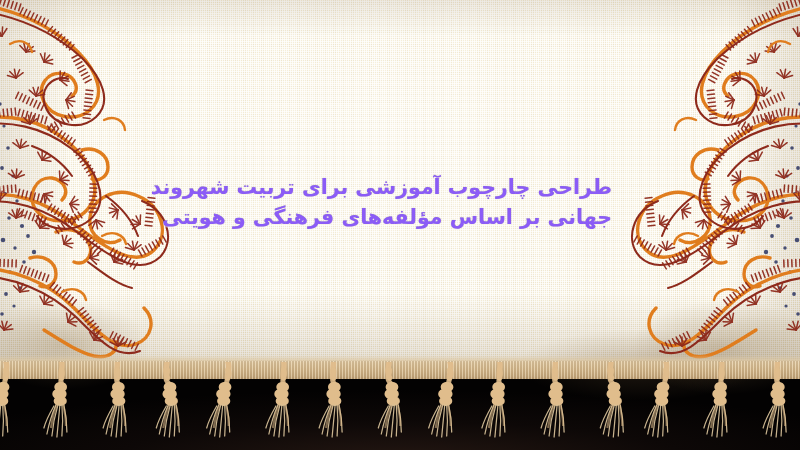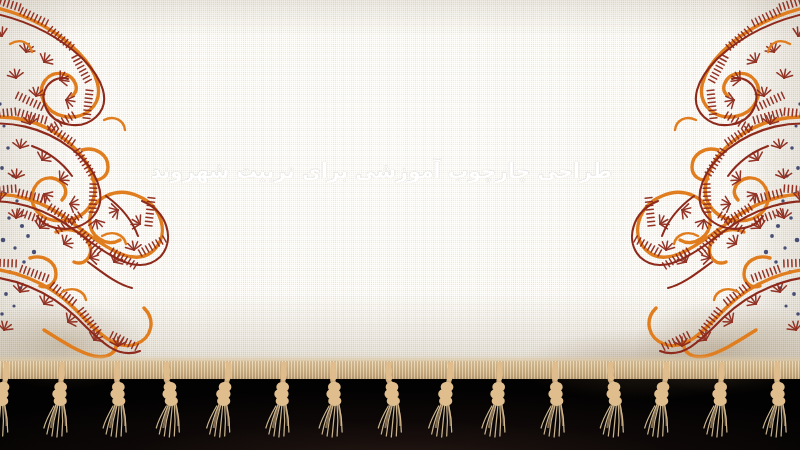--- a/index.html
+++ b/index.html
@@ -53,24 +53,24 @@
     background:radial-gradient(ellipse at center, rgba(120,92,58,.26) 0%, rgba(120,92,58,0) 72%);}
 
   
   .orn{position:absolute;top:0;height:376px;width:250px;}
   .orn svg{display:block;width:100%;height:100%;}
   .orn.left{left:-14px;}
   .orn.right{right:-14px;transform:scaleX(-1);}
 
   
   .title-block{
-    position:absolute;left:188px;top:156px;width:424px;
+    position:absolute;left:188px;top:172px;width:424px;
     text-align:center;direction:rtl;
     font-family:"DejaVu Sans",sans-serif;
-    color:#ffffff;
+    color:#8b5cf6;
     font-weight:bold;
     font-size:20.5px;
     line-height:30px;
     letter-spacing:0px;
     text-shadow:0 1px 0 rgba(255,250,238,.55), 0 0 1px rgba(0,0,0,.35);
   }
   .title-block .ln{display:block;white-space:nowrap;}
 
   
   .fringe-band{
@@ -624,20 +624,21 @@
           <path d="M76 292 C 86 286, 98 290, 100 300"></path>
           <path d="M118 120 C 128 115, 138 120, 139 130"></path>
           <path d="M24 44 C 34 38, 44 42, 46 52"></path>
         </g>
       </g>
     </svg>
   </div>
 
   <div class="title-block">
     <span class="ln">طراحی چارچوب آموزشی برای تربیت شهروند</span>
+    <span class="ln">جهانی بر اساس مؤلفه‌های فرهنگی و هویتی</span>
   </div>
 
   <div class="fringe-band"></div>
   <div class="tassels" id="tassels">
       <div class="tassel" style="left: -16px;">
         <svg width="40" height="88" viewBox="0 0 40 88">
           <g stroke="#e0bd8c" fill="none" stroke-linecap="round">
             <path d="M21.98 0 C 24.3 6, 21.3 10, 21.32 16" stroke-width="5.4" opacity=".95"></path>
             <path d="M21.32 8 C 26.3 12, 20.3 16, 20.66 21" stroke-width="5" opacity=".9"></path>
           </g>

